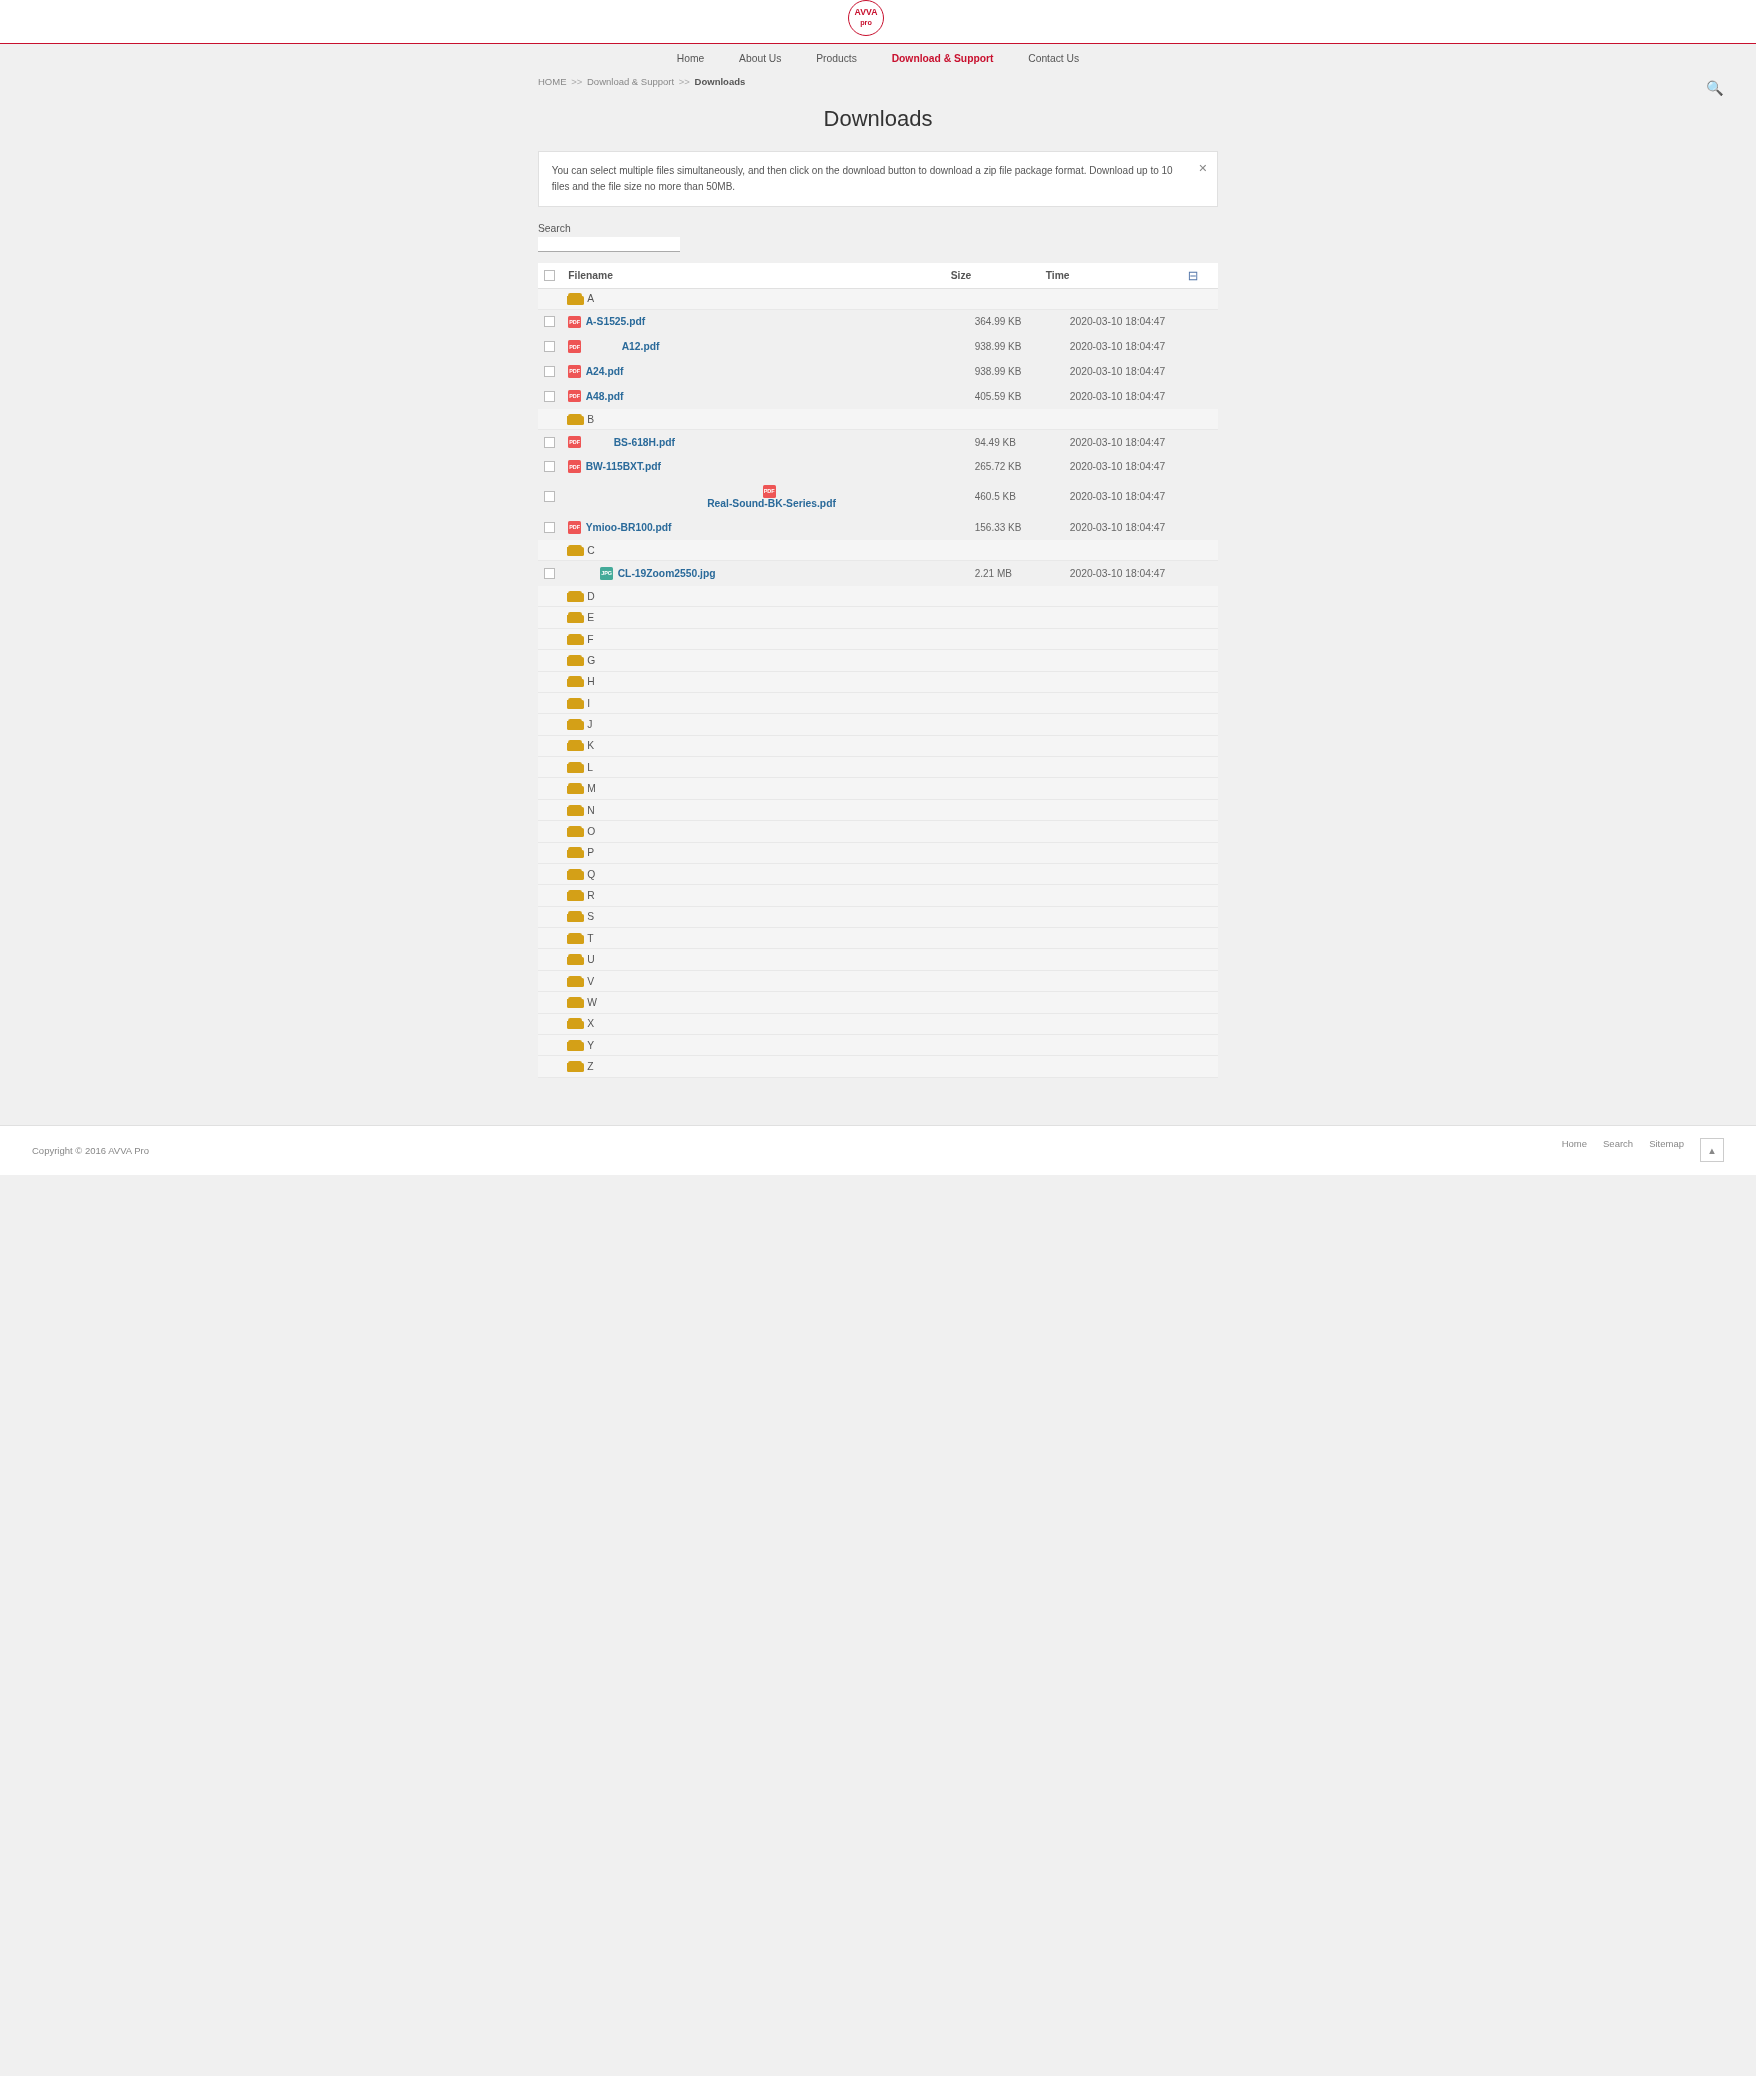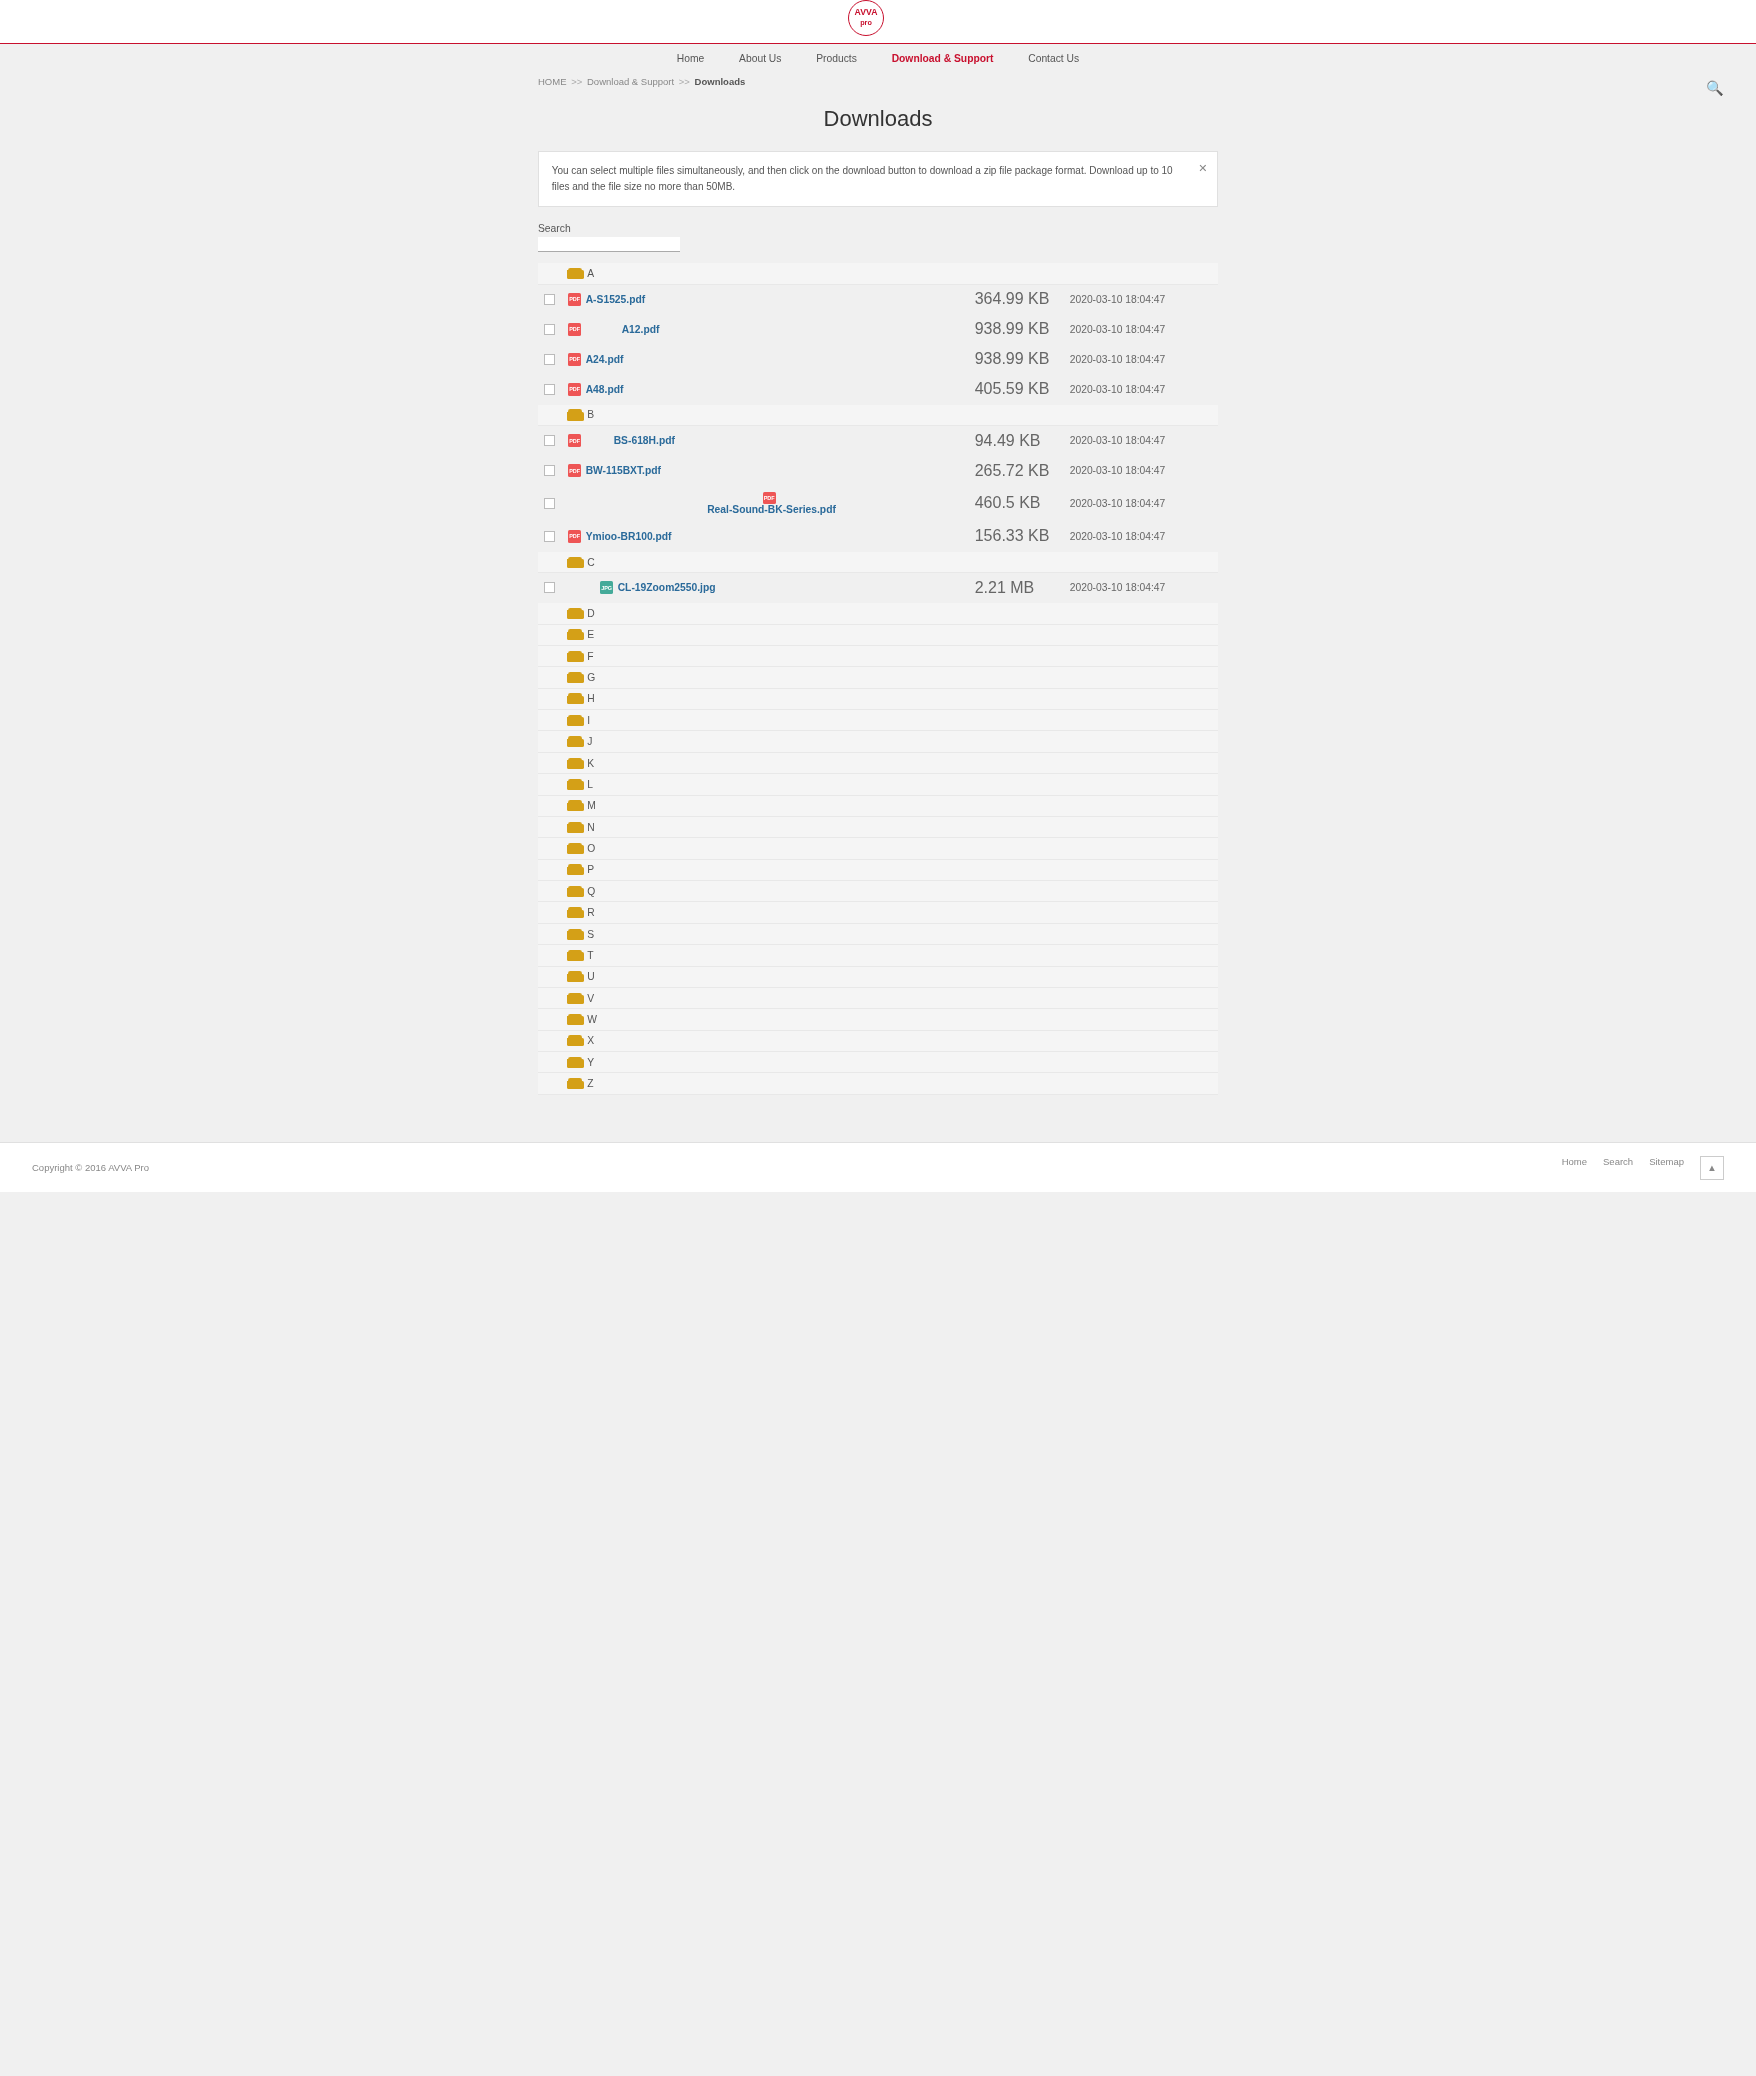--- a/index.html
+++ b/index.html
@@ -180,21 +180,21 @@
       font-size: 5.5px;
       border-radius: 1.6px;
       margin-right: 4.7px;
       flex-shrink: 0;
     }
     .file-link {
       color: #2a6a9a;
       text-decoration: none;
       font-size: 10.3px;
     }
-    .file-size { width: 95px; font-size: 16px; color: #666; }
+    .file-size { width: 95px; font-size: 10px; color: #666; }
     .file-time { width: 142px; font-size: 10.3px; color: #666; }
 
     .checkbox {
       width: 11px;
       height: 11px;
       border: 0.8px solid #bbb;
       background: #fff;
       cursor: pointer;
       flex-shrink: 0;
     }
@@ -269,20 +269,31 @@
 
   
   <div class="search-label">Search</div>
   <input class="search-input" type="text" style="">
 
   
 
   
   <div>
 
+    <div class="table-header-row">
+      <div class="col-check">
+        <div class="checkbox master-check"></div>
+      </div>
+      <div class="col-name">Filename</div>
+      <div class="col-size">Size</div>
+      <div class="col-time">Time</div>
+      <div class="col-icon">
+        <span class="filter-icon">⊟</span>
+      </div>
+    </div>
 
     <div class="group-row">
       <div class="col-check"></div>
       <div style="display:flex;align-items:center;">
         <span style="display:inline-block;width:14.2px;height:11px;background:#d4a017;border-radius:2.4px 2.4px 0 0;position:relative;margin-right:4.7px;">
           <span style="position:absolute;top:2.4px;left:-1.6px;width:17.4px;height:8.7px;background:#d4a017;border-radius:0 1.6px 1.6px 1.6px;display:block;"></span>
         </span>
         <span class="group-label">A</span>
       </div>
     </div>

